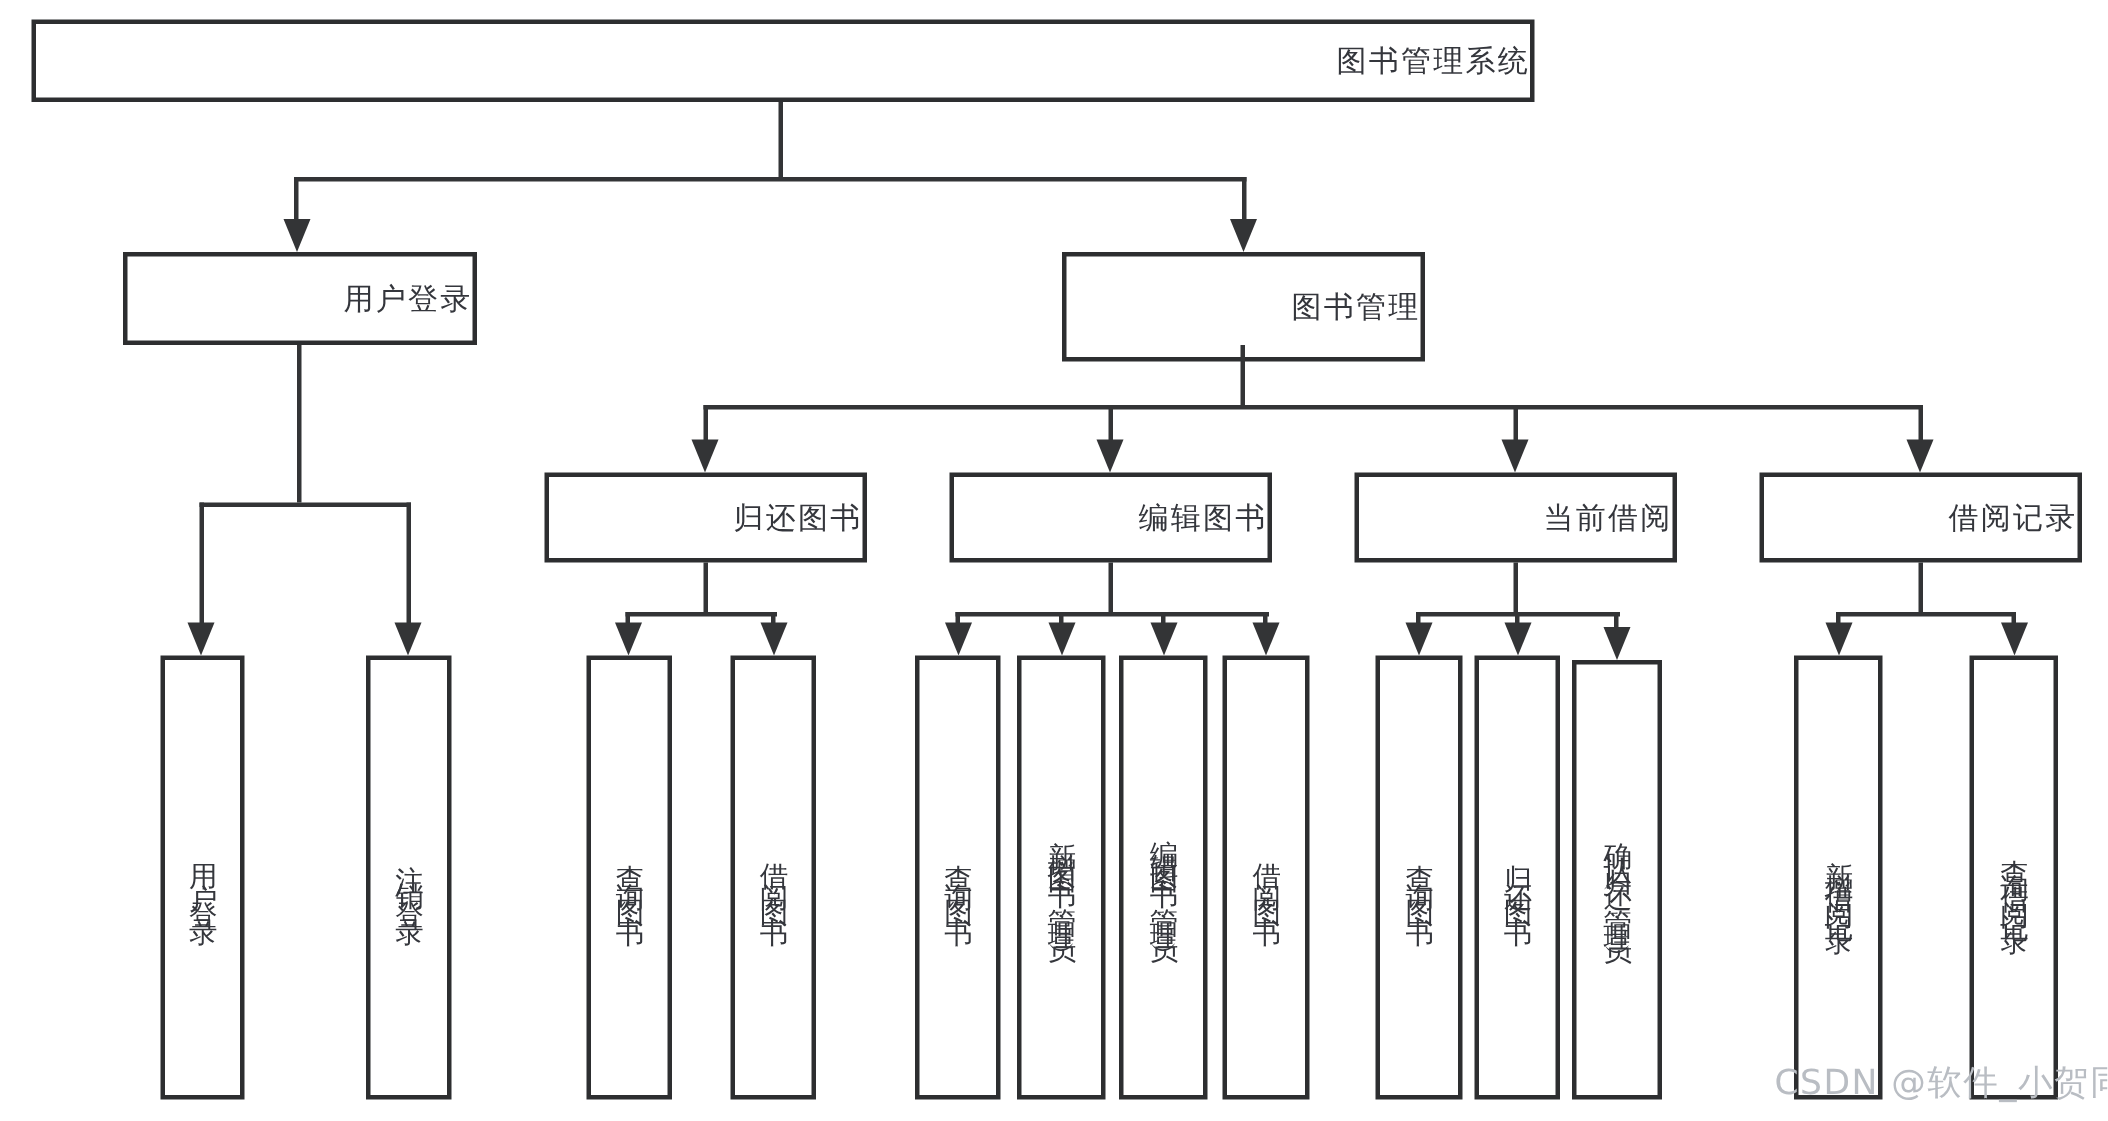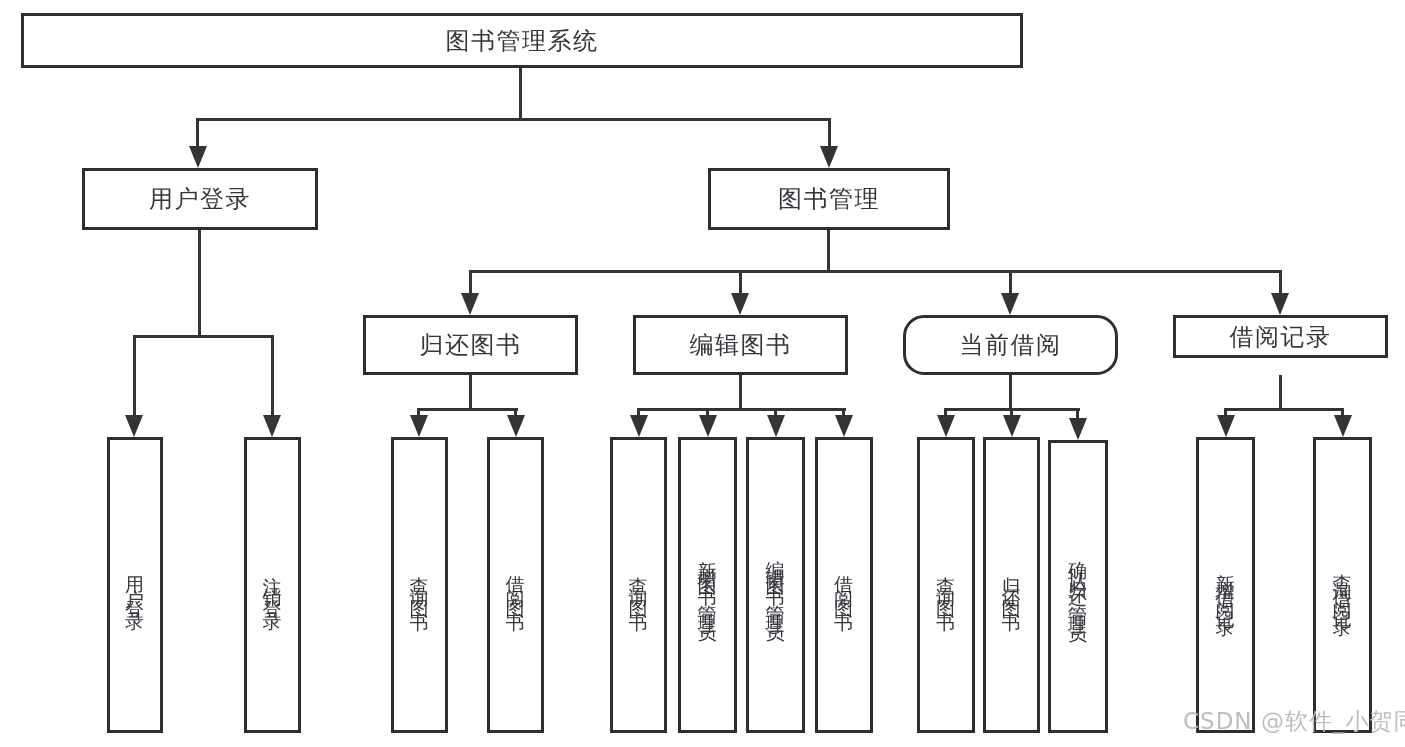--- a/index.html
+++ b/index.html
@@ -13,21 +13,21 @@
   .box{
     position:absolute;
     box-sizing:border-box;
     border:3px solid #2d2e30;
     background:#ffffff;
     display:flex;
     align-items:center;
     justify-content:center;
     color:#34363c;
   }
-  .hbox{font-size:24px;letter-spacing:1.5px;}
+  .hbox{font-size:20px;letter-spacing:1.5px;justify-content:flex-end;}
   .vbox{
     font-size:19px;
     letter-spacing:12px;
     writing-mode:vertical-rl;
     text-orientation:mixed;
     line-height:1;
   }
   .vbox.tight{letter-spacing:9px;}
   .line{position:absolute;background:#333436;}
   .arrow{
@@ -58,21 +58,21 @@
   <div class="line" style="left:519px;top:68px;width:3px;height:50px;"></div>
   <div class="line" style="left:196px;top:118px;width:635px;height:3px;"></div>
   <div class="line" style="left:196px;top:118px;width:3px;height:30px;"></div>
   <div class="line" style="left:828px;top:118px;width:3px;height:30px;"></div>
   <div class="arrow" style="left:189px;top:146px;"></div>
   <div class="arrow" style="left:820px;top:146px;"></div>
 
   <div class="box hbox" style="left:82px;top:168px;width:236px;height:62px;">
     <span>用户登录</span>
   </div>
-  <div class="box hbox" style="left:708px;top:168px;width:242px;height:62px;">
+  <div class="box hbox" style="left:708px;top:168px;width:242px;height:73px;">
     <span>图书管理</span>
   </div>
 
   <div class="line" style="left:198px;top:230px;width:3px;height:105px;"></div>
   <div class="line" style="left:133px;top:335px;width:141px;height:3px;"></div>
   <div class="line" style="left:133px;top:335px;width:3px;height:82px;"></div>
   <div class="line" style="left:271px;top:335px;width:3px;height:82px;"></div>
   <div class="arrow" style="left:125px;top:415px;"></div>
   <div class="arrow" style="left:263px;top:415px;"></div>
 
@@ -86,24 +86,24 @@
   <div class="arrow" style="left:731px;top:293px;"></div>
   <div class="arrow" style="left:1001px;top:293px;"></div>
   <div class="arrow" style="left:1271px;top:293px;"></div>
 
   <div class="box hbox" style="left:363px;top:315px;width:215px;height:60px;">
     <span>归还图书</span>
   </div>
   <div class="box hbox" style="left:633px;top:315px;width:215px;height:60px;">
     <span>编辑图书</span>
   </div>
-  <div class="box hbox" style="left:903px;top:315px;width:215px;height:60px;border-radius:21px;">
+  <div class="box hbox" style="left:903px;top:315px;width:215px;height:60px;">
     <span>当前借阅</span>
   </div>
-  <div class="box hbox" style="left:1173px;top:315px;width:215px;height:43px;">
+  <div class="box hbox" style="left:1173px;top:315px;width:215px;height:60px;">
     <span>借阅记录</span>
   </div>
 
   <div class="line" style="left:469px;top:375px;width:3px;height:33px;"></div>
   <div class="line" style="left:417px;top:408px;width:101px;height:3px;"></div>
   <div class="line" style="left:417px;top:408px;width:3px;height:9px;"></div>
   <div class="line" style="left:514px;top:408px;width:3px;height:9px;"></div>
   <div class="arrow" style="left:410px;top:415px;"></div>
   <div class="arrow" style="left:507px;top:415px;"></div>
 

